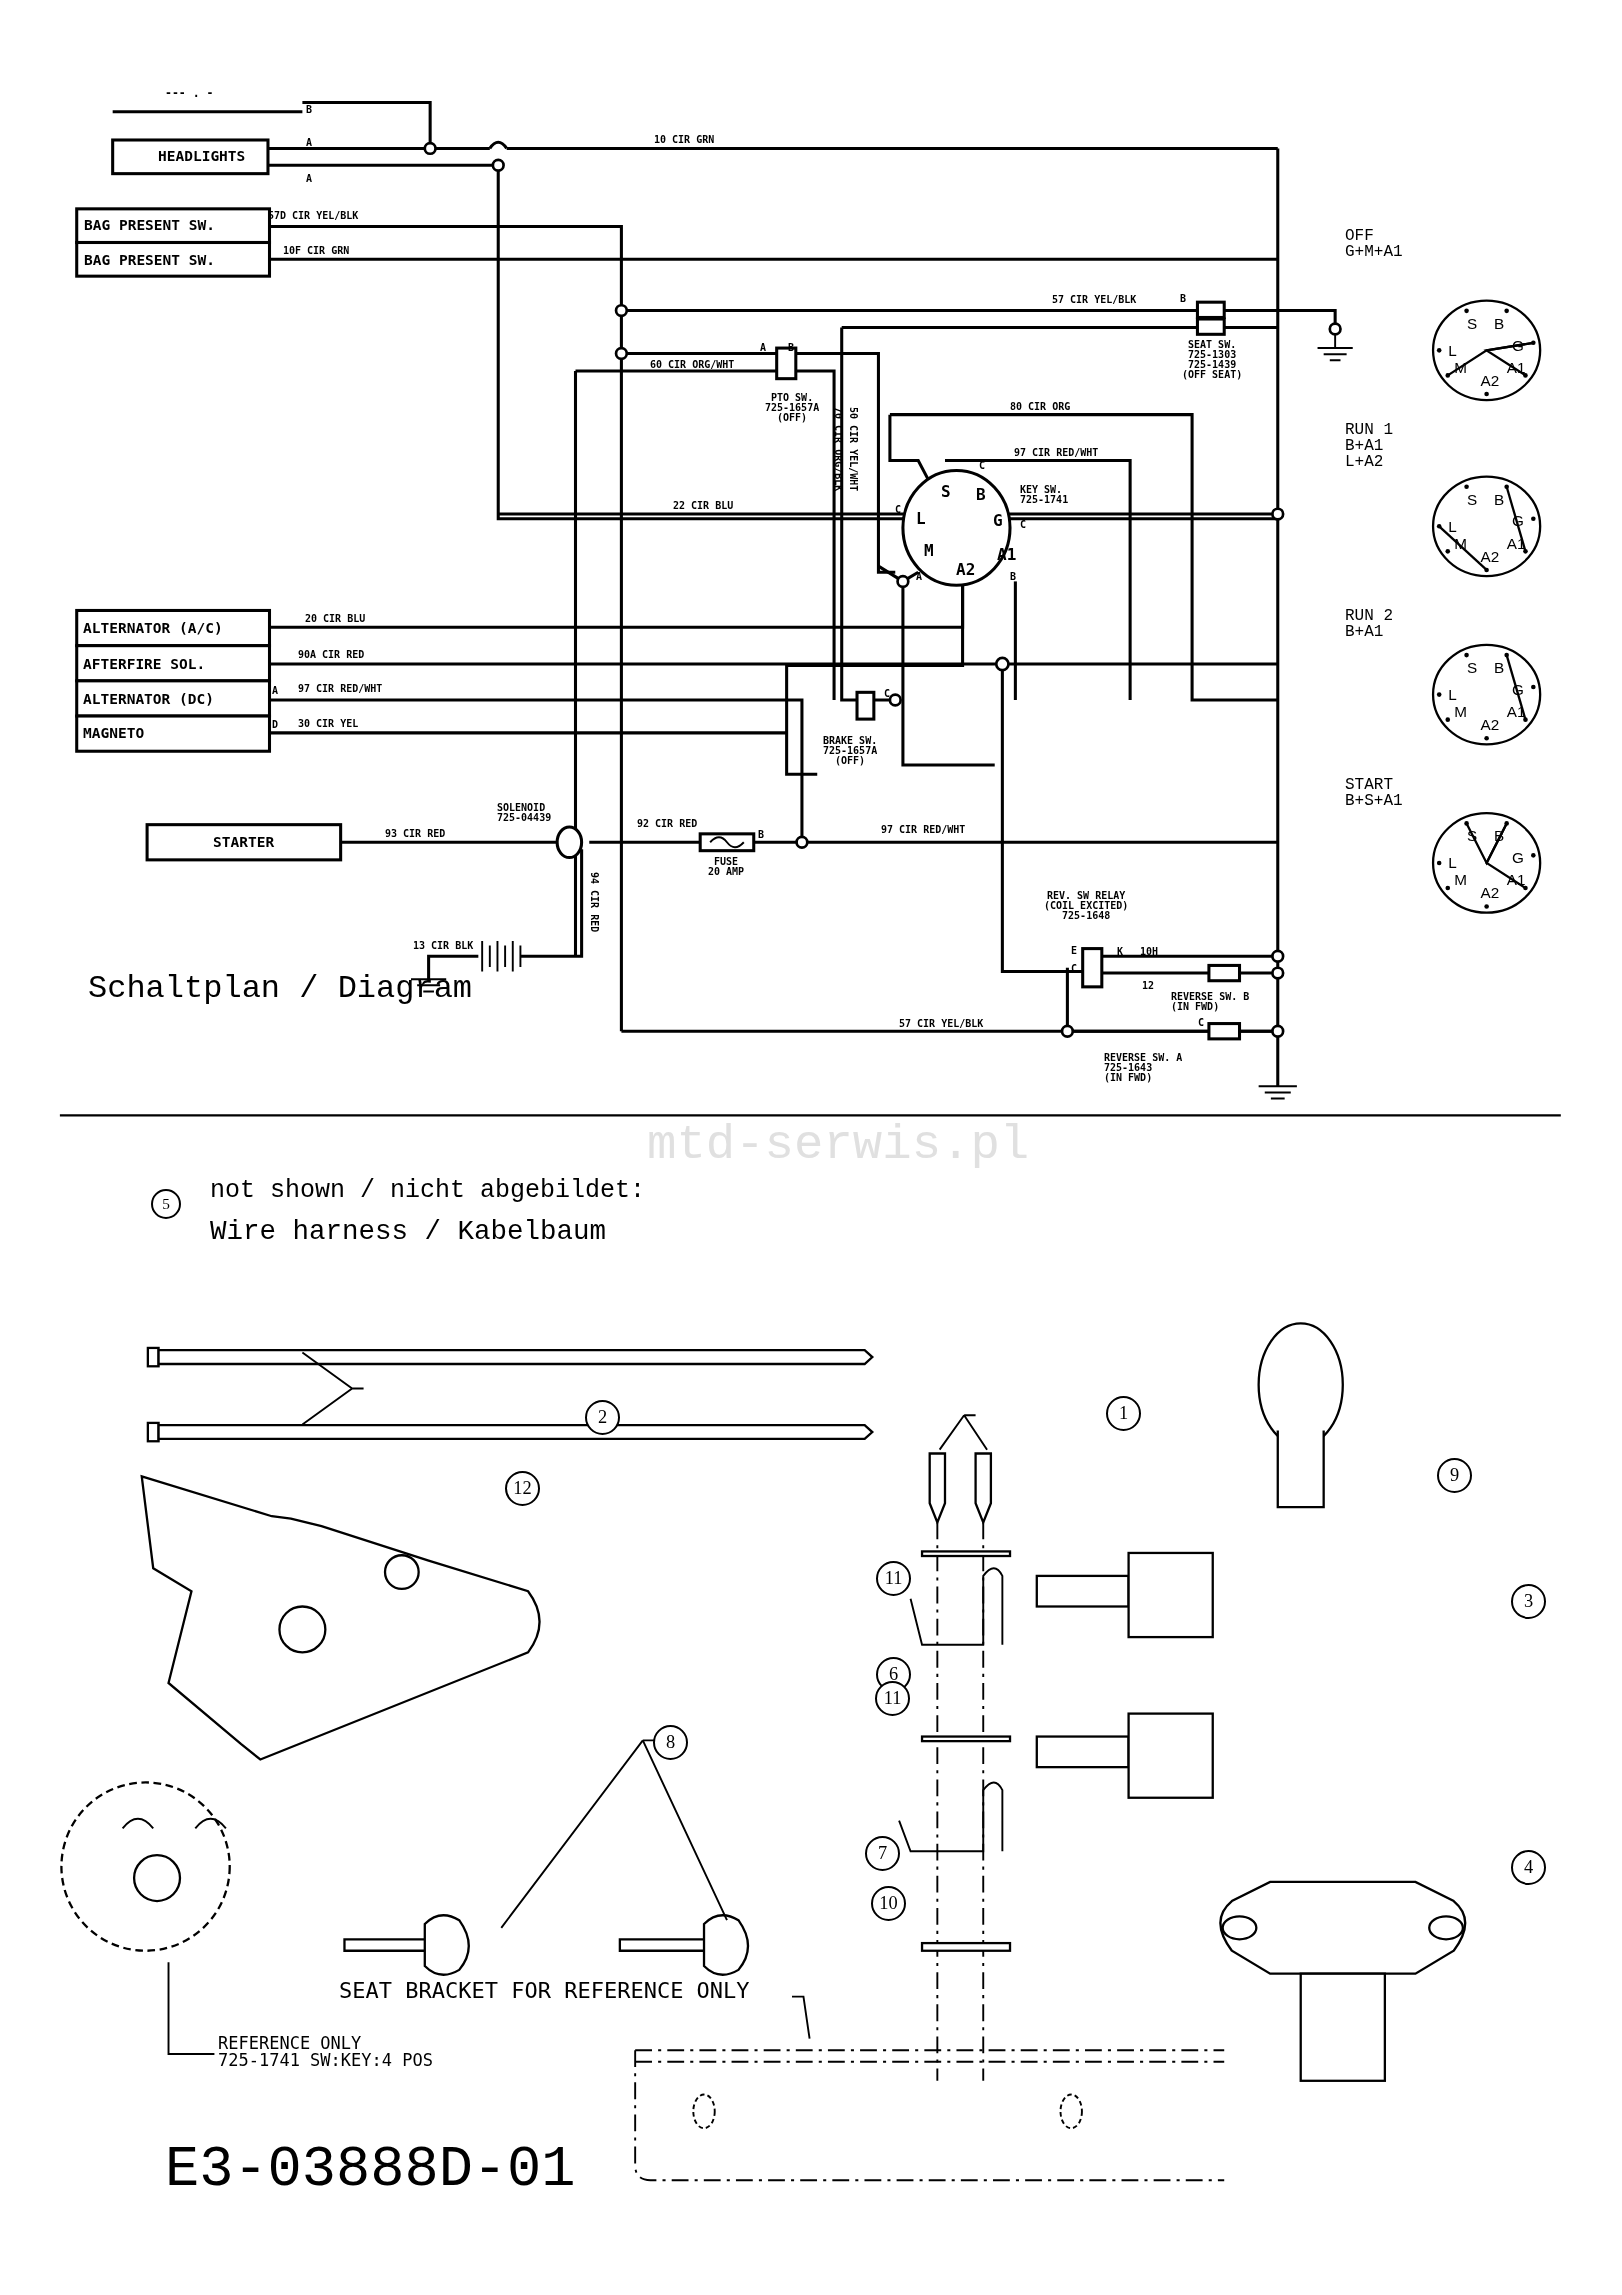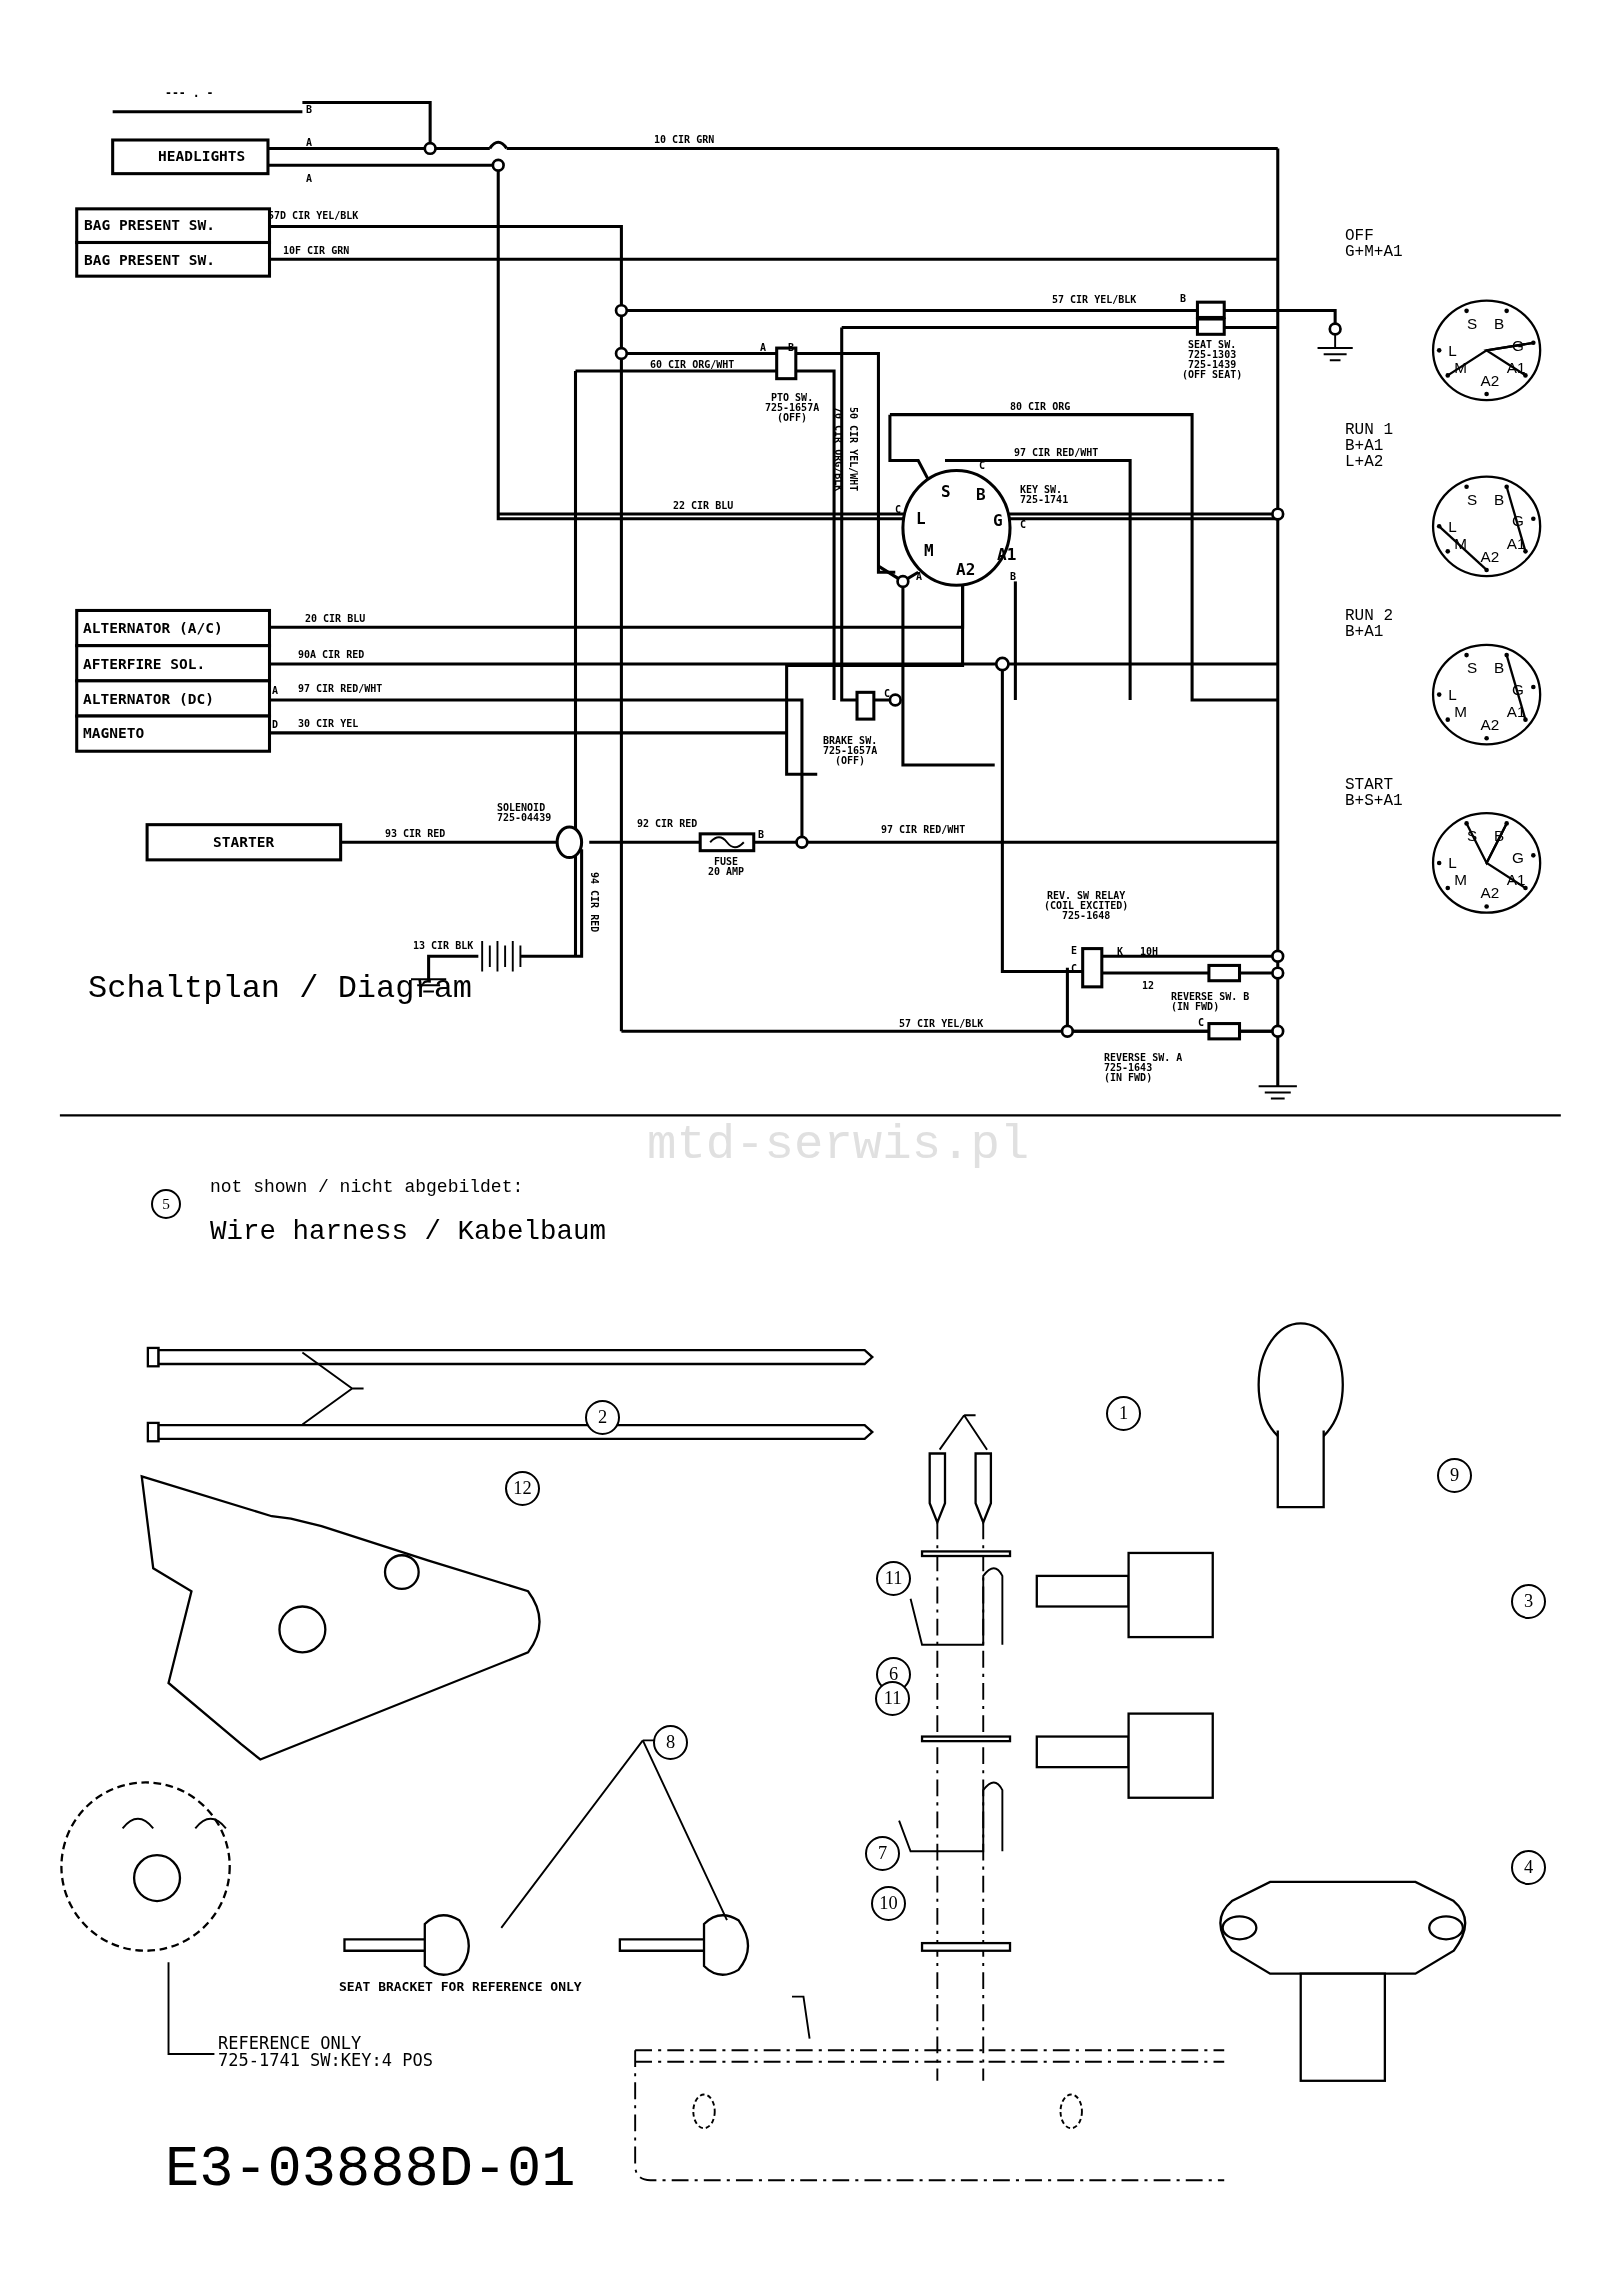--- a/index.html
+++ b/index.html
@@ -393,37 +393,37 @@
   </div>
   <div class="t lbl c20" style="left:1345px;top:777px">
     <div>START</div>
       <div>B+S+A1</div>
   </div>
 
   <span class="t lbl" style="left:88px;top:973px;font-size:32px">Schaltplan / Diagram</span>
   <span class="t lbl" style="left:647px;top:1121px;font-size:49px;color:#e0e0e0">mtd-serwis.pl</span>
 
   <div class="callout-num" style="left:151px;top:1189px;width:26px;height:26px;font-size:15.3px">5</div>
-  <span class="t lbl" style="left:210px;top:1178px;font-size:18px">not shown / nicht abgebildet:</span>
+  <span class="t lbl" style="left:210px;top:1178px;font-size:25px">not shown / nicht abgebildet:</span>
   <span class="t lbl" style="left:210px;top:1218px;font-size:27.5px">Wire harness / Kabelbaum</span>
 
   <div class="callout-num" style="left:1106px;top:1396px">1</div>
   <div class="callout-num" style="left:585px;top:1400px">2</div>
   <div class="callout-num" style="left:1511px;top:1584px">3</div>
   <div class="callout-num" style="left:1511px;top:1850px">4</div>
   <div class="callout-num" style="left:876px;top:1657px">6</div>
   <div class="callout-num" style="left:865px;top:1836px">7</div>
   <div class="callout-num" style="left:653px;top:1725px">8</div>
   <div class="callout-num" style="left:1437px;top:1458px">9</div>
   <div class="callout-num" style="left:871px;top:1886px">10</div>
   <div class="callout-num" style="left:876px;top:1561px">11</div>
   <div class="callout-num" style="left:875px;top:1682px;top:1681px">11</div>
   <div class="callout-num" style="left:505px;top:1471px">12</div>
 
-  <span class="t cad" style="left:339px;top:1980px;font-size:13px;font-weight:bold">SEAT BRACKET FOR REFERENCE ONLY</span>
+  <span class="t cad" style="left:339px;top:1980px;font-size:22px;font-weight:normal">SEAT BRACKET FOR REFERENCE ONLY</span>
   <div class="t cad" style="left:218px;top:2035px;font-size:17px;font-weight:normal">
     <div>REFERENCE ONLY</div>
       <div>725-1741 SW:KEY:4 POS</div>
   </div>
 
   <span class="t lbl" style="left:165px;top:2142px;font-size:57px">E3-03888D-01</span>
 </div>
 
 
 </body></html>

